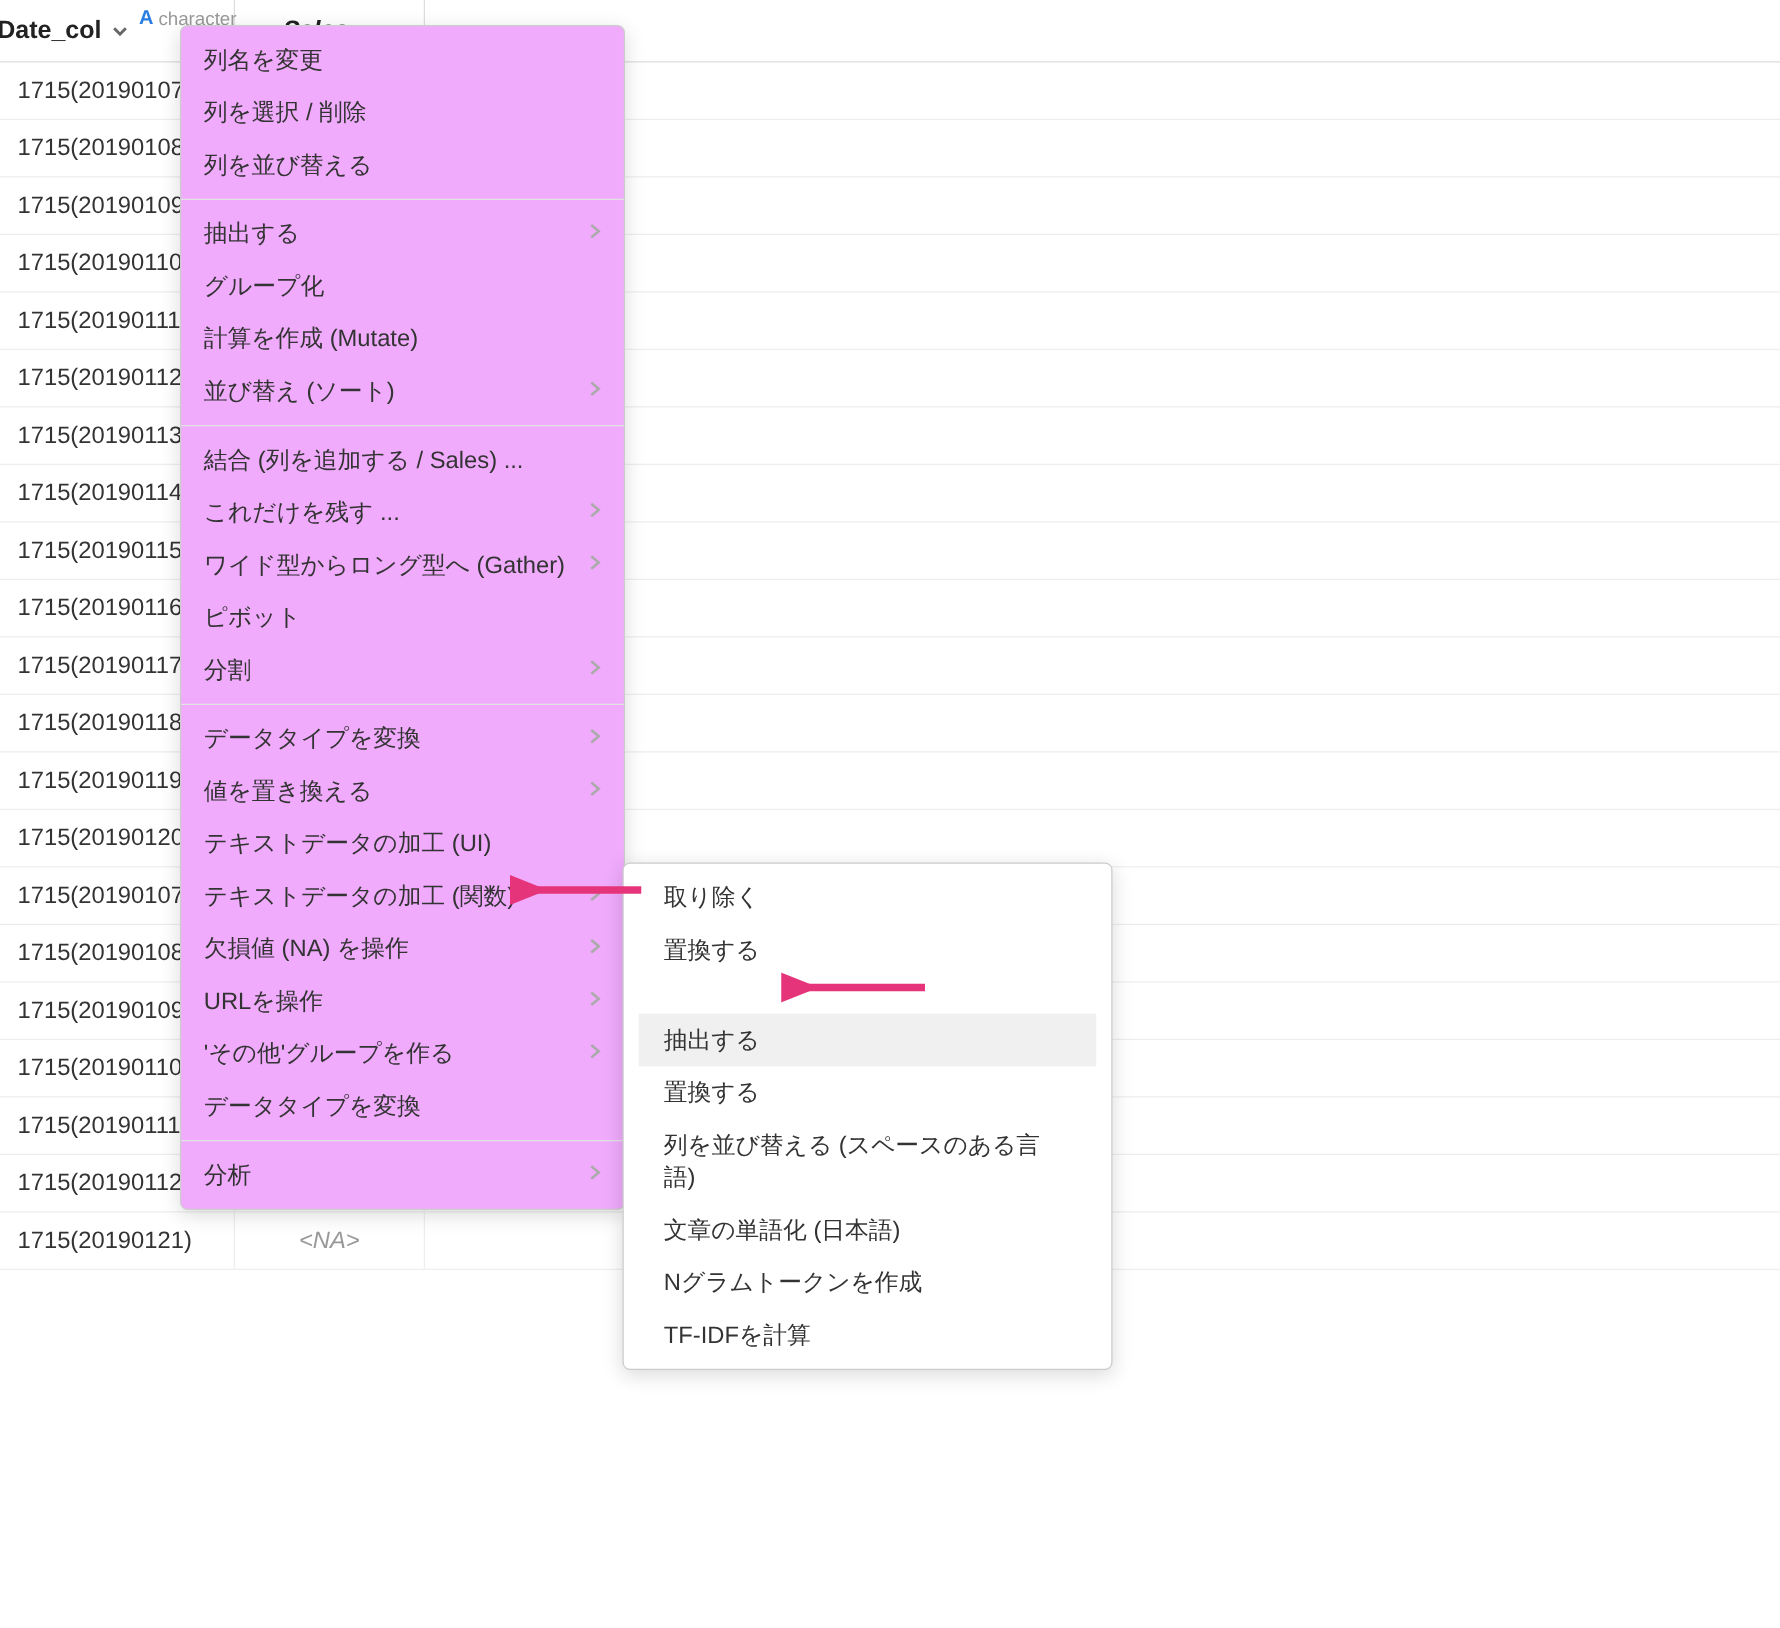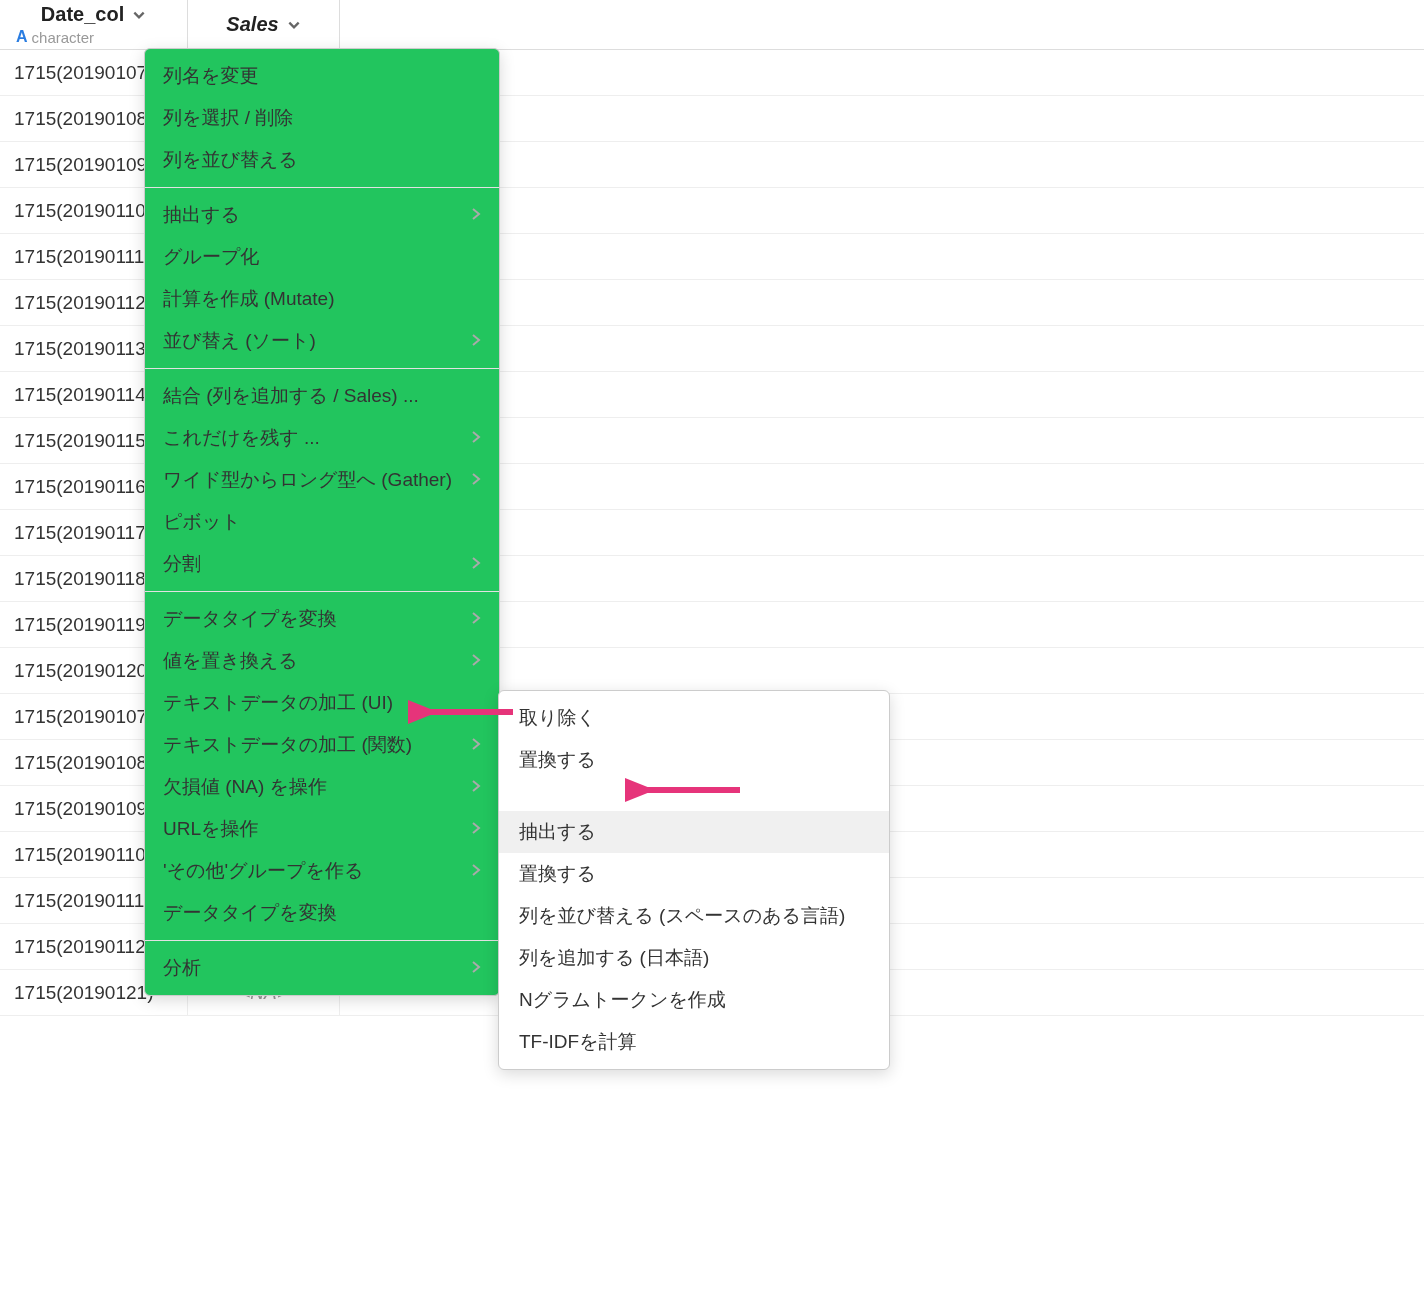--- a/index.html
+++ b/index.html
@@ -17,21 +17,20 @@
   
   .table-header {
     display: flex;
     border-bottom: 1px solid #ddd;
     height: 50px;
     background: #fff;
   }
   .column-header {
     border-right: 1px solid #ddd;
     display: flex;
-    flex-direction: column;
     align-items: center;
     justify-content: center;
     padding: 4px 8px;
     position: relative;
   }
   .col1 { width: 188px; }
   .col2 { width: 152px; font-style: italic; }
   .column-header-row1 {
     display: flex;
     align-items: center;
@@ -80,24 +79,24 @@
     font-size: 19px;
     color: #333;
     border-right: 1px solid #eee;
   }
   .data-cell.col1 { width: 188px; }
   .data-cell.col2 { width: 152px; justify-content: center; color: #999; }
 
   
   .dropdown-menu {
     position: absolute;
-    top: 48px;
+    top: 20px;
     left: 144px;
     width: 356px;
-    background: #22c55e;
+    background: #f0abfc;
     border: 1px solid #ccc;
     border-radius: 6px;
     box-shadow: 0 4px 16px rgba(0,0,0,0.15);
     padding: 6px 0;
     z-index: 10;
   }
   .menu-item {
     display: flex;
     align-items: center;
     justify-content: space-between;
@@ -117,21 +116,21 @@
   
   .submenu {
     position: absolute;
     top: 690px;
     left: 498px;
     width: 392px;
     background: #fff;
     border: 1px solid #ccc;
     border-radius: 6px;
     box-shadow: 0 4px 16px rgba(0,0,0,0.15);
-    padding: 6px 0;
+    padding: 6px 12px;
     z-index: 20;
   }
   .submenu .menu-item { padding: 8px 20px; }
   .submenu .menu-item.highlighted { background: #f0f0f0; margin-top: 30px; }
 
   
   .annotation-arrow {
     position: absolute;
     z-index: 30;
     pointer-events: none;
@@ -370,21 +369,21 @@
     <div class="menu-item highlighted">
       <span>抽出する</span>
     </div>
     <div class="menu-item">
       <span>置換する</span>
     </div>
     <div class="menu-item">
       <span>列を並び替える (スペースのある言語)</span>
     </div>
     <div class="menu-item">
-      <span>列を追加する (日本語)</span>
+      <span>文章の単語化 (日本語)</span>
     </div>
     <div class="menu-item">
       <span>Nグラムトークンを作成</span>
     </div>
     <div class="menu-item">
       <span>TF-IDFを計算</span>
     </div>
   </div>
 
 <svg class="annotation-arrow" style="left:408px; top:692px; width:110px; height:40px;">

